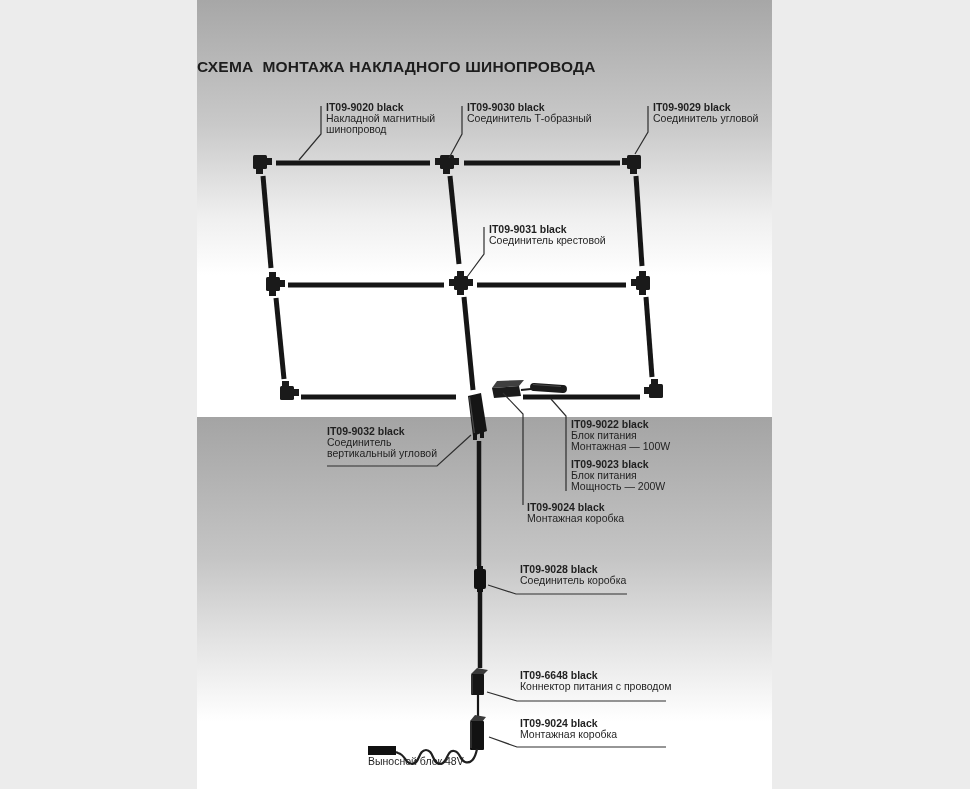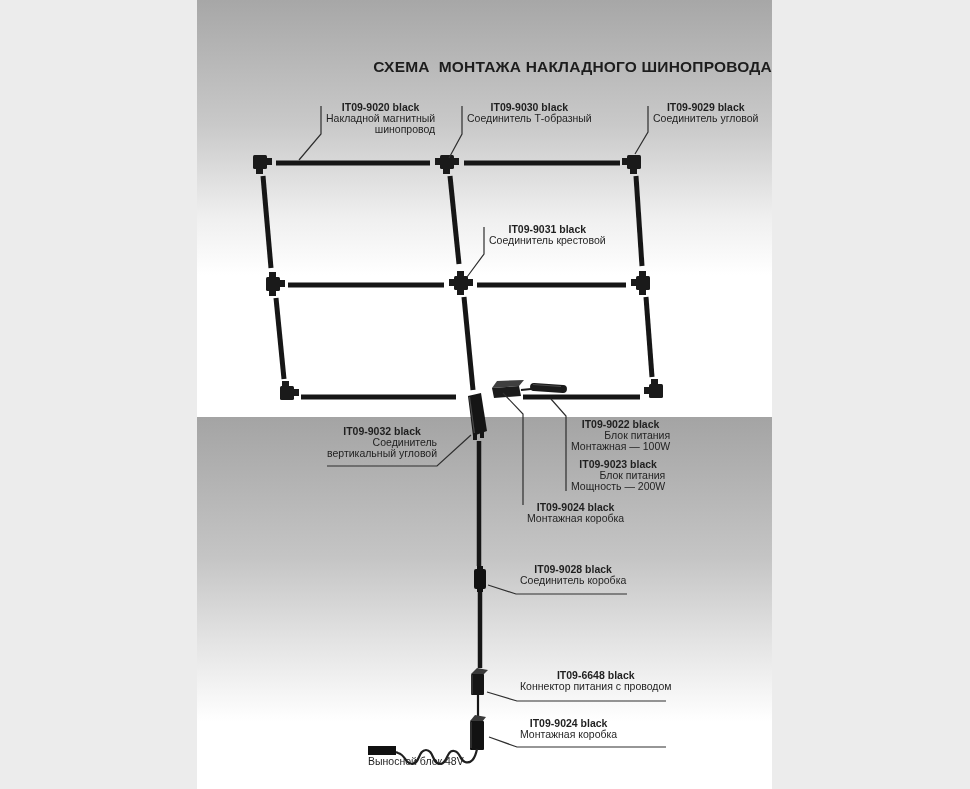--- a/index.html
+++ b/index.html
@@ -13,30 +13,30 @@
     position:absolute;left:0;top:0;width:575px;height:417px;
     background:linear-gradient(180deg,#a7a7a7 0%,#c9c9c9 30%,#efefef 52%,#ffffff 66%,#ffffff 100%);
   }
   .band-bottom{
     position:absolute;left:0;top:417px;width:575px;height:372px;
     background:linear-gradient(180deg,#a4a4a4 0%,#c5c5c5 38%,#e3e3e3 60%,#ffffff 82%,#ffffff 100%);
   }
   svg.diagram{position:absolute;left:0;top:0;width:970px;height:789px;}
   .title{
     position:absolute;left:197px;top:21px;width:575px;
-    text-align:right;color:#1d1d1d;font-weight:bold;
+    text-align:left;color:#1d1d1d;font-weight:bold;
     font-size:15.5px;line-height:18.5px;letter-spacing:.2px;
     white-space:pre-wrap;
   }
   .lbl{
     position:absolute;color:#1f1f1f;font-size:10.5px;line-height:11px;
     white-space:nowrap;
   }
-  .lbl .code{font-weight:bold;text-align:center;}
-  .lbl .desc{font-weight:normal;text-align:right;}
+  .lbl .code{font-weight:bold;}
+  .lbl .desc{font-weight:normal;}
 </style>
 </head>
 <body>
 
 <div class="artwork">
   <div class="band-top"></div>
   <div class="band-bottom"></div>
 </div>
 
 <svg class="diagram" viewBox="0 0 970 789">

